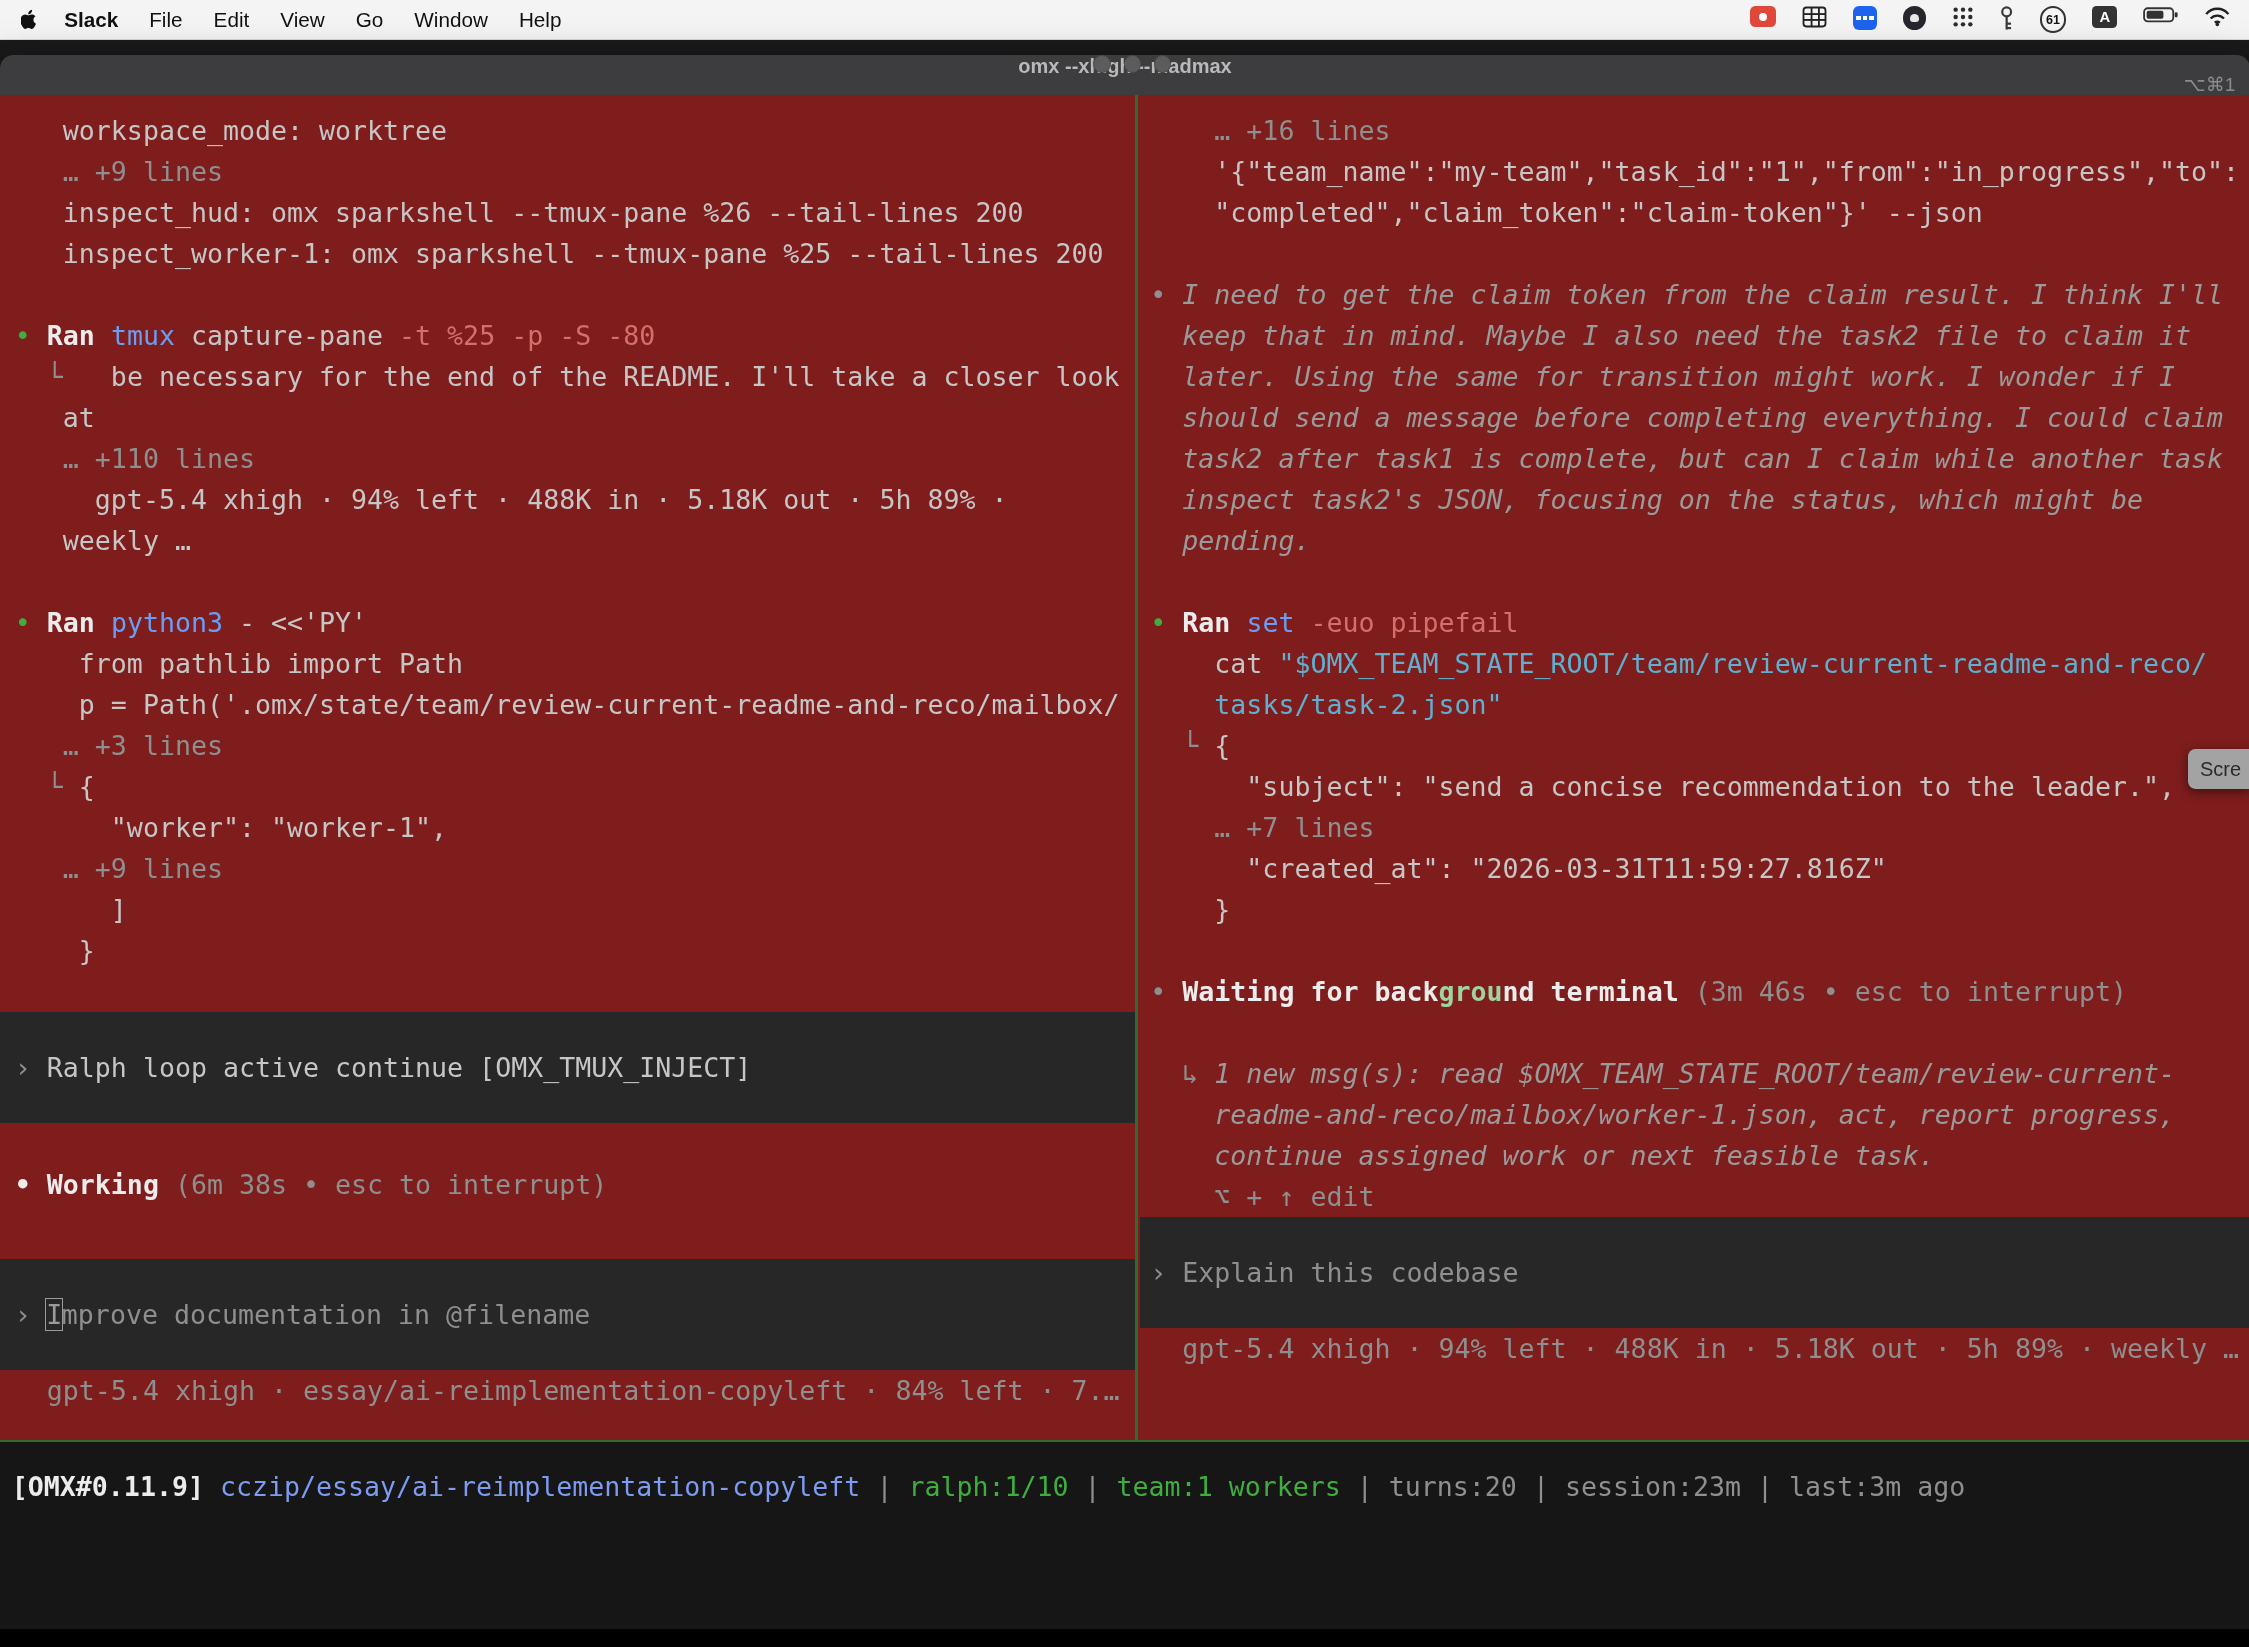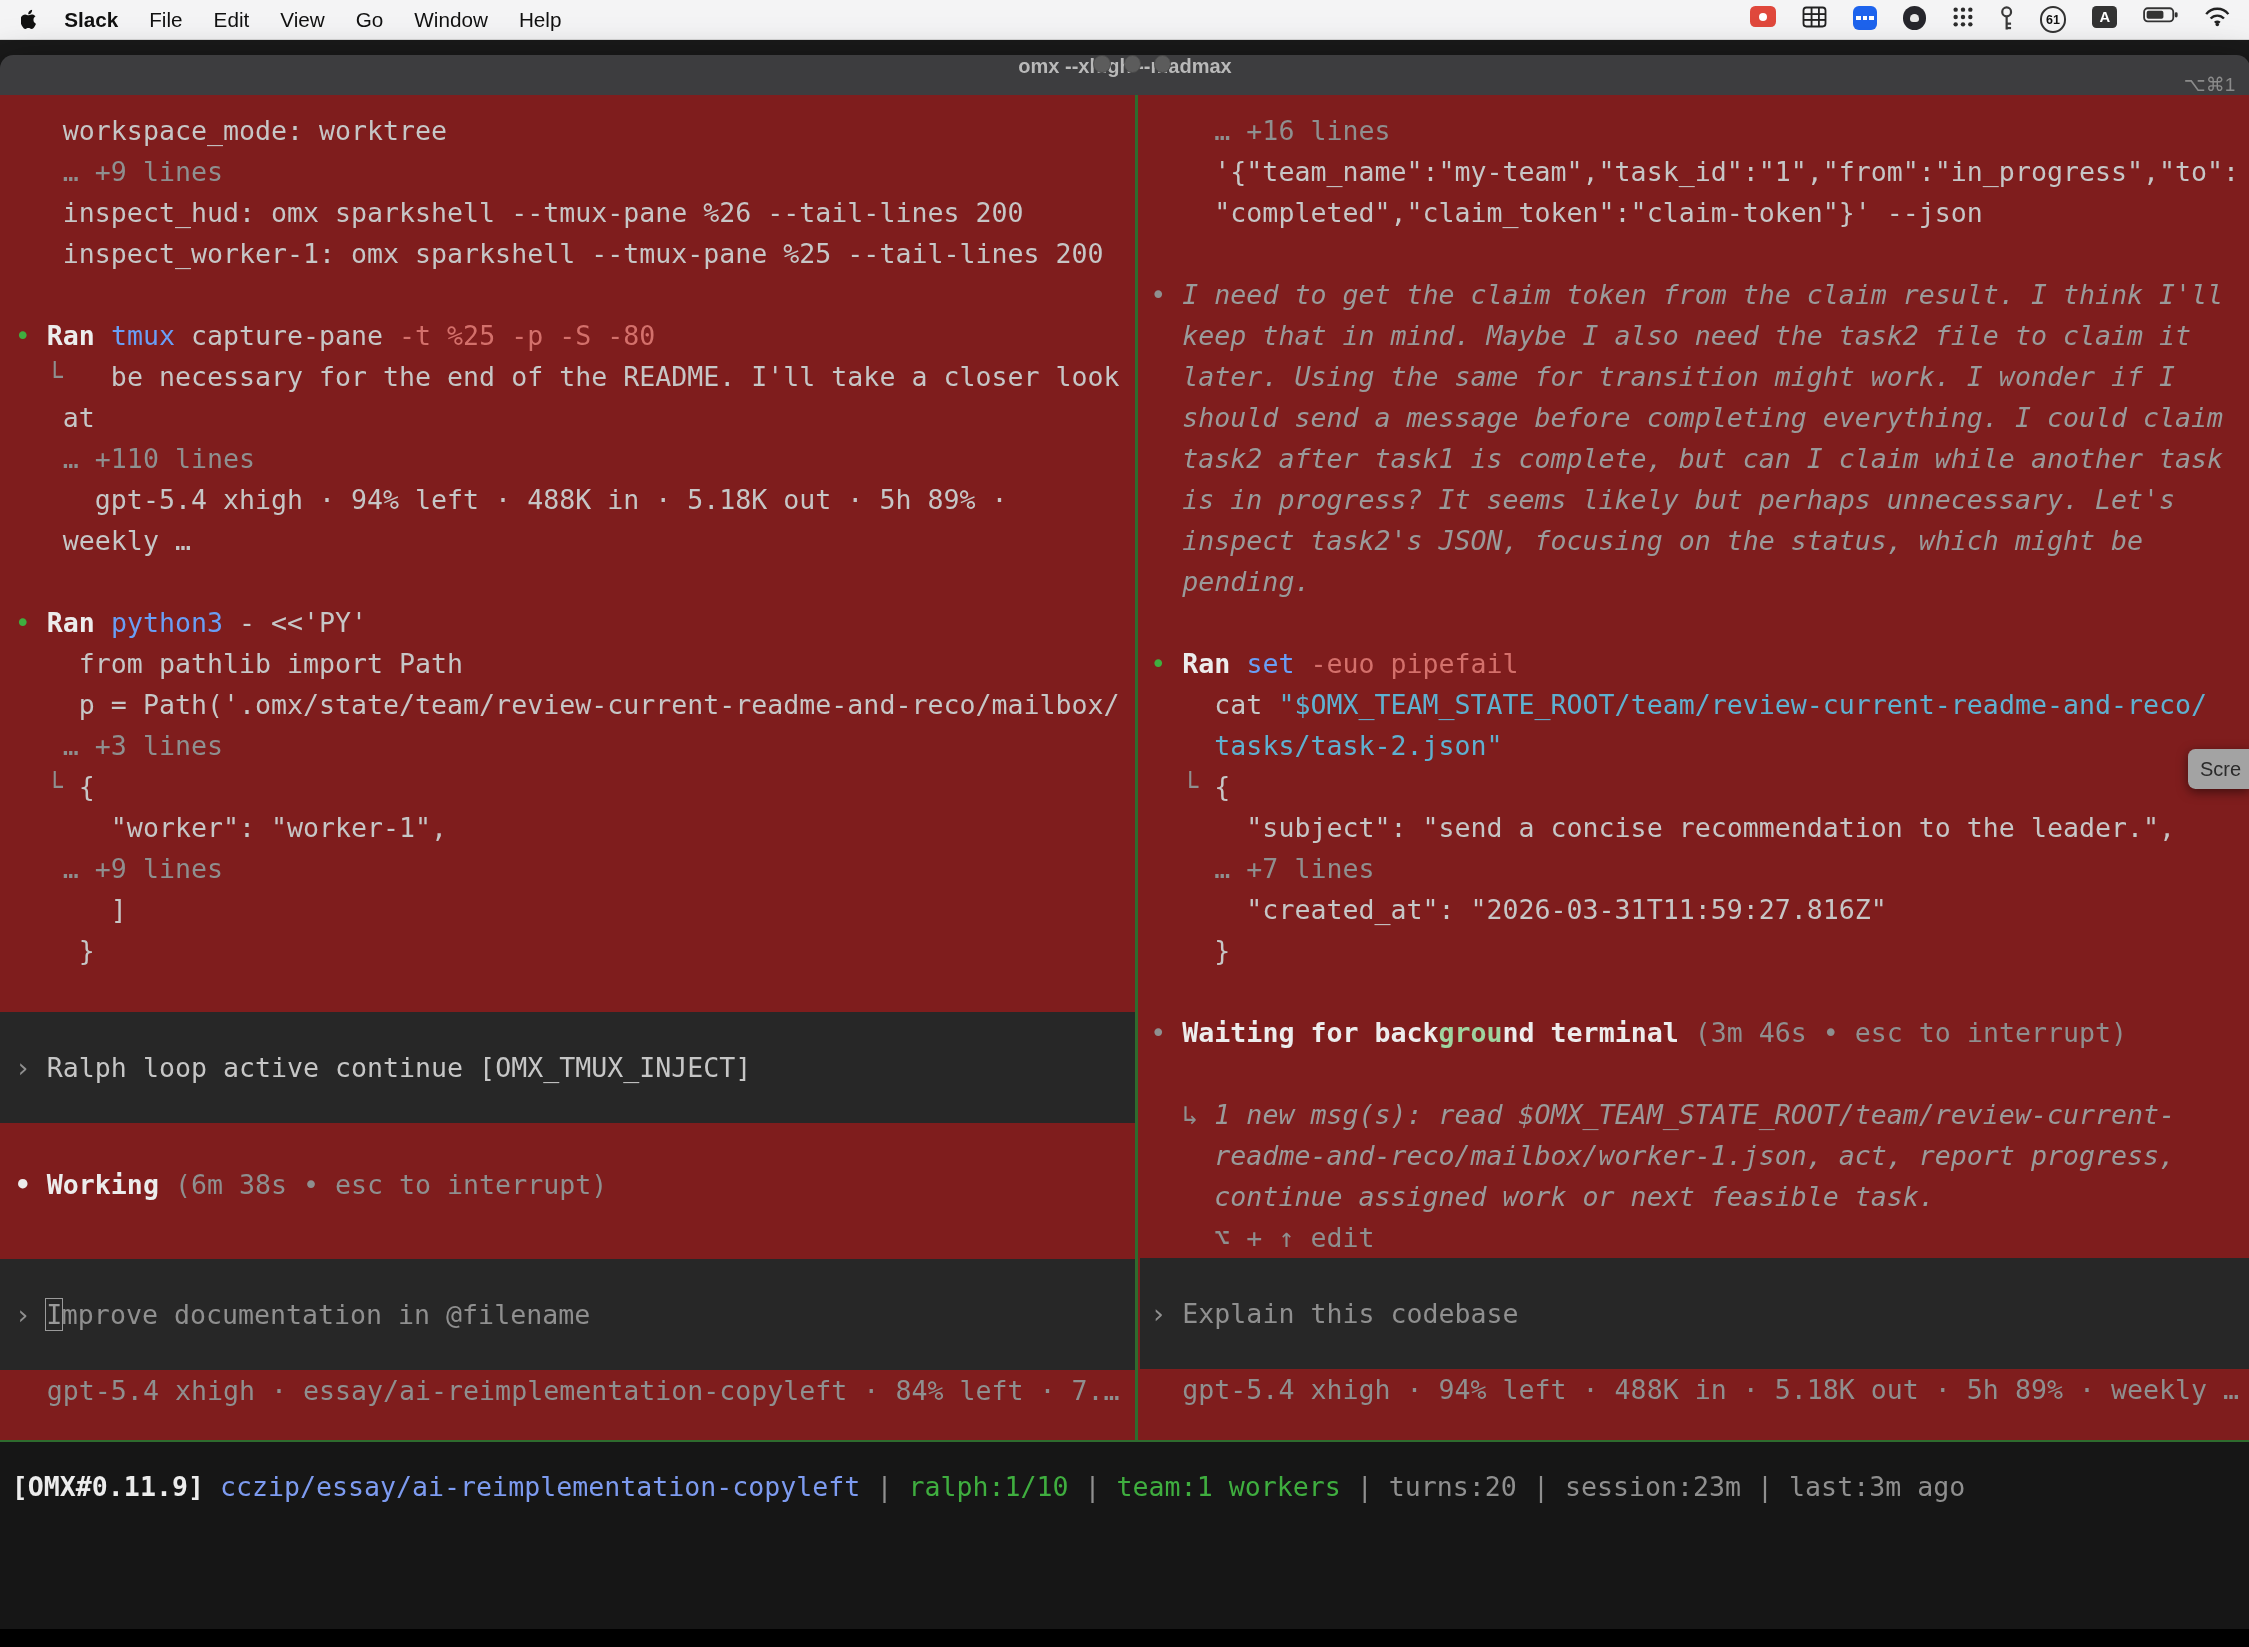--- a/index.html
+++ b/index.html
@@ -196,21 +196,20 @@
       <div class="pane-inner">
           <div class="tline"><span class="c-dim">    … +16 lines</span></div>
           <div class="tline"><span class="c-def">    '{"team_name":"my-team","task_id":"1","from":"in_progress","to":</span></div>
           <div class="tline"><span class="c-def">    "completed","claim_token":"claim-token"}' --json</span></div>
           <div class="tline"><span class="c-def"></span></div>
           <div class="tline"><span class="c-dim">• </span><span class="c-it">I need to get the claim token from the claim result. I think I'll</span></div>
           <div class="tline"><span class="c-it">  keep that in mind. Maybe I also need the task2 file to claim it</span></div>
           <div class="tline"><span class="c-it">  later. Using the same for transition might work. I wonder if I</span></div>
           <div class="tline"><span class="c-it">  should send a message before completing everything. I could claim</span></div>
           <div class="tline"><span class="c-it">  task2 after task1 is complete, but can I claim while another task</span></div>
-          <div class="tline"><span class="c-it">  is in progress? It seems likely but perhaps unnecessary. Let's</span></div>
           <div class="tline"><span class="c-it">  inspect task2's JSON, focusing on the status, which might be</span></div>
           <div class="tline"><span class="c-it">  pending.</span></div>
           <div class="tline"><span class="c-def"></span></div>
           <div class="tline"><span class="c-green">• </span><span class="c-bw">Ran </span><span class="c-blue">set </span><span class="c-red">-euo pipefail</span></div>
           <div class="tline"><span class="c-def">    cat </span><span class="c-cyan">"$OMX_TEAM_STATE_ROOT/team/review-current-readme-and-reco/</span></div>
           <div class="tline"><span class="c-def">    </span><span class="c-cyan">tasks/task-2.json"</span></div>
           <div class="tline"><span class="c-dim">  └ </span><span class="c-def">{</span></div>
           <div class="tline"><span class="c-def">      "subject": "send a concise recommendation to the leader.",</span></div>
           <div class="tline"><span class="c-dim">    … +7 lines</span></div>
           <div class="tline"><span class="c-def">      "created_at": "2026-03-31T11:59:27.816Z"</span></div>

